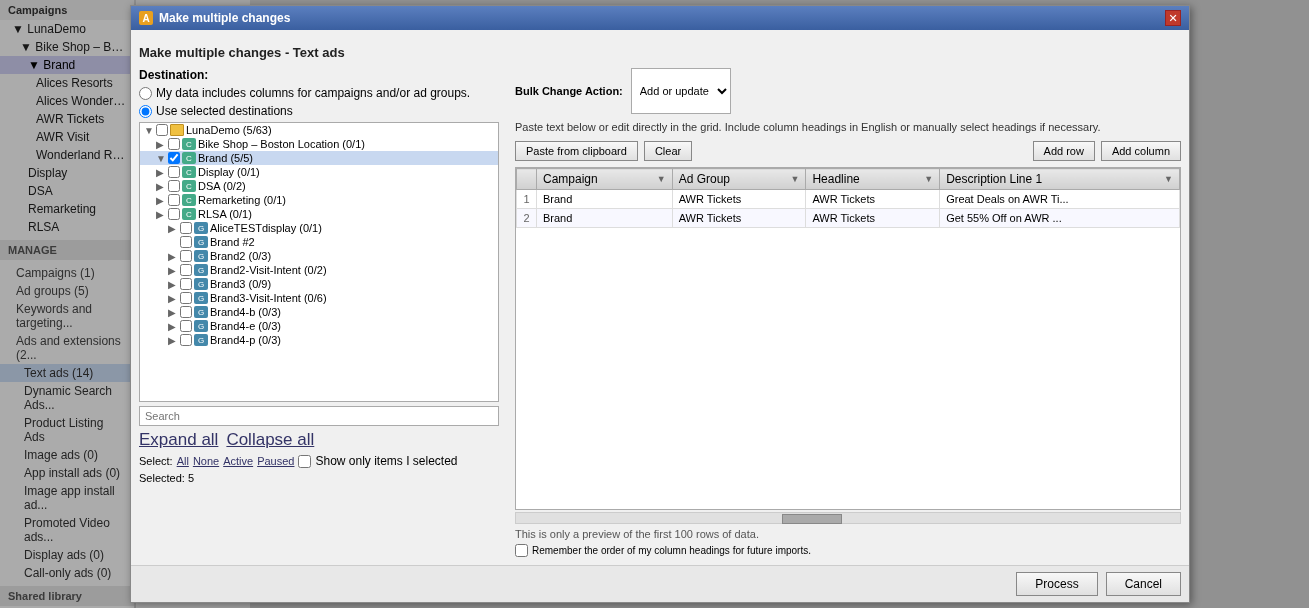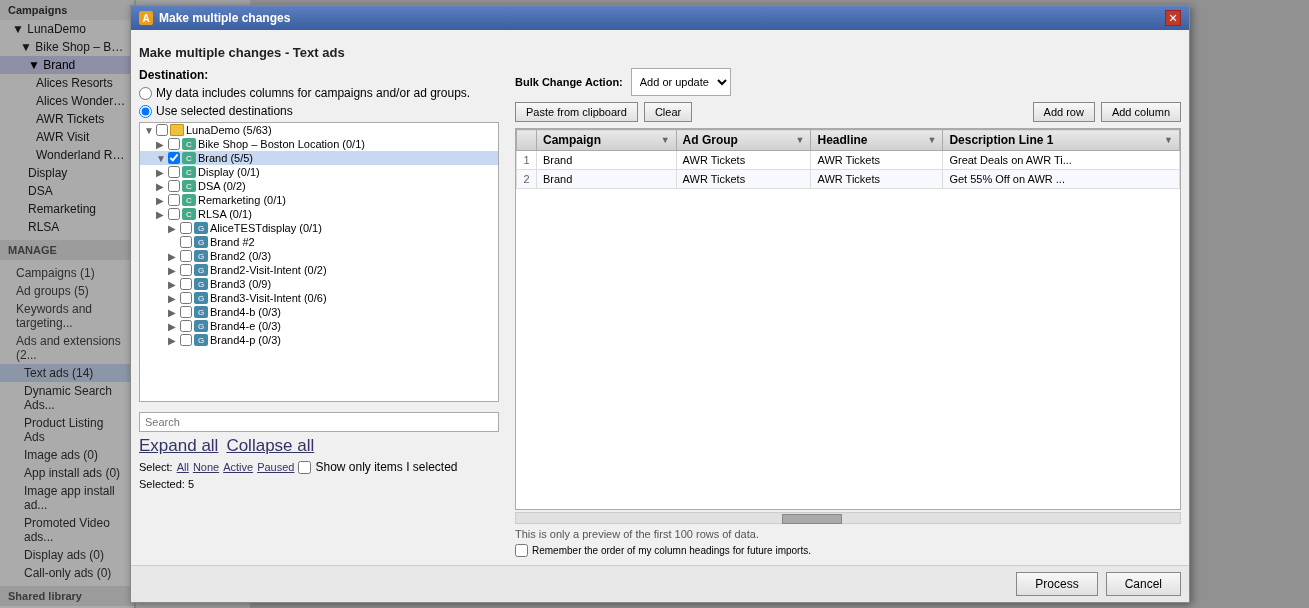--- a/index.html
+++ b/index.html
@@ -43,45 +43,45 @@
     .tree-item { display: flex; align-items: center; gap: 2px; padding: 1px 4px; cursor: pointer; white-space: nowrap; }
     .tree-item.selected { background: #c8d8f0; }
     .tree-arrow { width: 10px; font-size: 10px; color: #666; flex-shrink: 0; }
     .tree-checkbox { width: 12px; height: 12px; flex-shrink: 0; }
     .tree-folder-icon { width: 14px; height: 12px; background: #f0c040; border: 1px solid #c09020; border-radius: 1px; flex-shrink: 0; }
     .tree-campaign-icon { width: 14px; height: 12px; background: #4a8; border-radius: 2px; flex-shrink: 0; display: flex; align-items: center; justify-content: center; color: white; font-size: 8px; }
     .tree-adgroup-icon { width: 14px; height: 12px; background: #48a; border-radius: 2px; flex-shrink: 0; display: flex; align-items: center; justify-content: center; color: white; font-size: 8px; }
     .tree-label { font-size: 11px; }
 
     .search-row { margin-top: 4px; }
-    .search-input { width: 100%; border: 1px solid #aaa; padding: 3px 5px; font-size: 11px; margin-top: 6px; }
+    .search-input { width: 100%; border: 1px solid #aaa; padding: 3px 5px; font-size: 11px; }
 
     .expand-row { display: flex; gap: 8px; margin-top: 4px; }
     .link-btn { color: #336; text-decoration: underline; cursor: pointer; font-size: 17px; }
 
     .select-row { display: flex; align-items: center; gap: 4px; margin-top: 4px; }
     .select-row span { font-size: 11px; }
     .select-link { color: #336; text-decoration: underline; cursor: pointer; font-size: 11px; }
 
     .selected-count { margin-top: 4px; font-size: 11px; }
 
     
     .bulk-panel { flex: 1; display: flex; flex-direction: column; overflow: hidden; }
     .bulk-action-row { display: flex; align-items: center; gap: 8px; margin-bottom: 6px; }
     .bulk-action-label { font-size: 11px; font-weight: bold; }
-    .bulk-action-select { border: 1px solid #aaa; padding: 6px 4px; font-size: 11px; background: white; cursor: pointer; }
+    .bulk-action-select { border: 1px solid #aaa; padding: 15px 4px; font-size: 11px; background: white; cursor: pointer; }
     .desc-text { font-size: 11px; color: #333; margin-bottom: 6px; line-height: 1.4; }
 
     .toolbar-row { display: flex; gap: 6px; margin-bottom: 6px; }
     .toolbar-btn { border: 1px solid #888; background: linear-gradient(to bottom, #f8f8f8, #e0e0e0); padding: 3px 10px; cursor: pointer; font-size: 11px; }
     .toolbar-btn.right { margin-left: auto; }
 
     .grid-container { flex: 1; border: 1px solid #aaa; background: white; overflow: auto; }
     .grid-table { border-collapse: collapse; width: 100%; }
-    .grid-header-row th { background: linear-gradient(to bottom, #e8e8e8, #d0d0d0); border: 1px solid #aaa; padding: 3px 6px; font-size: 11px; font-weight: bold; white-space: nowrap; position: sticky; top: 0; }
+    .grid-header-row th { background: linear-gradient(to bottom, #e8e8e8, #d0d0d0); border: 1px solid #aaa; padding: 3px 6px; font-size: 11px; font-weight: normal; white-space: nowrap; position: sticky; top: 0; }
     .col-header-inner { display: flex; align-items: center; justify-content: space-between; }
     .col-arrow { font-size: 9px; color: #666; }
     .grid-row td { border: 1px solid #ddd; padding: 3px 6px; font-size: 11px; }
     .row-num { color: #666; width: 20px; text-align: center; }
     .grid-row:nth-child(even) td { background: #f8f8ff; }
 
     .scrollbar-row { height: 12px; background: #e0e0e0; border: 1px solid #ccc; margin-top: 2px; position: relative; }
     .scrollbar-thumb { position: absolute; top: 1px; left: 40%; width: 60px; height: 10px; background: #aaa; border: 1px solid #888; cursor: pointer; }
 
     .footer-text { font-size: 11px; color: #555; margin-top: 4px; }
@@ -283,20 +283,21 @@
             <div class="selected-count">Selected: 5</div>
           </div>
 
           <div class="bulk-panel">
             <div class="bulk-action-row">
               <span class="bulk-action-label">Bulk Change Action:</span>
               <select class="bulk-action-select">
                 <option>Add or update</option>
               </select>
             </div>
+            <div class="desc-text">Paste text below or edit directly in the grid. Include column headings in English or manually select headings if necessary.</div>
 
             <div class="toolbar-row">
               <button class="toolbar-btn">Paste from clipboard</button>
               <button class="toolbar-btn">Clear</button>
               <button class="toolbar-btn right">Add row</button>
               <button class="toolbar-btn">Add column</button>
             </div>
 
             <div class="grid-container">
               <table class="grid-table">

